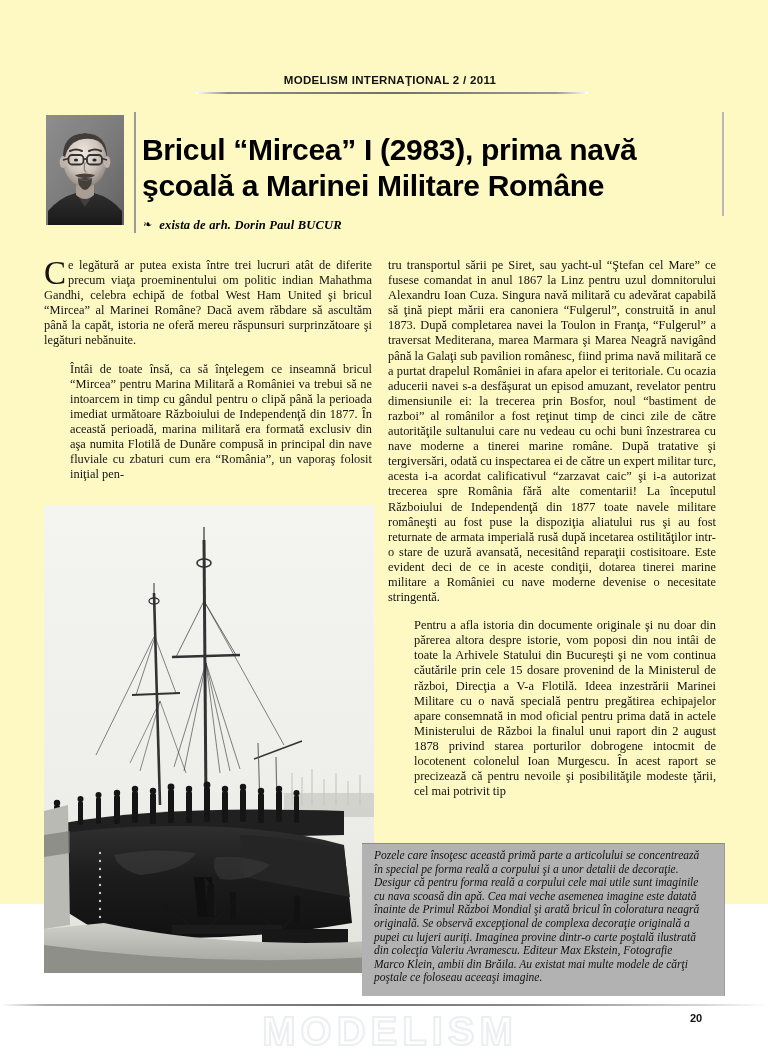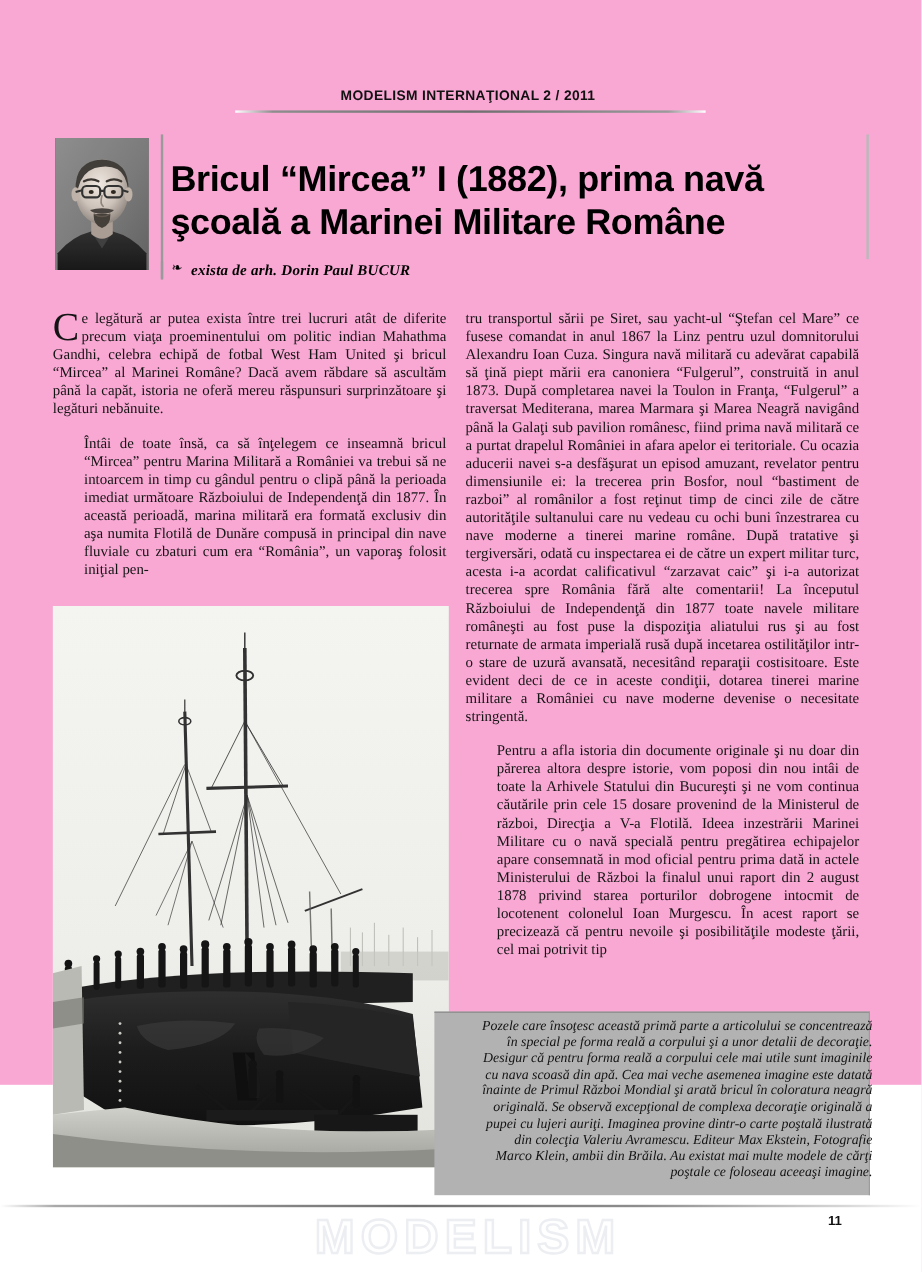--- a/index.html
+++ b/index.html
@@ -14,21 +14,21 @@
     overflow: hidden;
     font-family: "Liberation Serif", serif;
     color: #000;
   }
 
   
   #page {
     position: absolute;
     left: 0; top: 0;
     width: 768px; height: 904px;
-    background: #f9a8d4;
+    background: #fef9c3;
   }
 
   
   #running-head {
     position: absolute;
     left: 240px;
     top: 74px;
     width: 300px;
     text-align: center;
     font-family: "Liberation Sans", sans-serif;
@@ -165,28 +165,28 @@
     left: 362px;
     top: 843px;
     width: 362px;
     height: 152px;
     background: #b2b2b2;
     border-top: 1px solid #8a8a8a;
     border-right: 1px solid #9c9c9c;
   }
   #caption-text {
     position: absolute;
-    left: 35px;
+    left: 12px;
     top: 5px;
     width: 330px;
     font-family: "Liberation Serif", serif;
     font-style: italic;
     font-size: 11.5px;
     line-height: 13.6px;
-    text-align: right;
+    text-align: left;
     color: #121212;
   }
 
   
   #footer-rule {
     position: absolute;
     left: 0px;
     top: 1004px;
     width: 768px;
     height: 2px;
@@ -281,21 +281,21 @@
       <path d="M32 64 Q39 62 46 64 Q46 73 39 75 Q32 73 32 64 Z" fill="#3e3933"></path>
 
       <path d="M32.5 63.5 Q39 67.5 45.5 63.5" stroke="#5c5148" stroke-width="1.2" fill="none" stroke-linecap="round"></path>
 
       <rect x="0" y="0" width="78" height="110" fill="#ffffff" opacity="0.03"></rect>
     </svg>
   </div>
 
   <div id="title-rule-left"></div>
   <div id="title-rule-right"></div>
-  <h1 id="headline">Bricul “Mircea” I (1882), prima navă şcoală a Marinei Militare Române</h1>
+  <h1 id="headline">Bricul “Mircea” I (2983), prima navă şcoală a Marinei Militare Române</h1>
 
   <div id="byline-row">
     <span id="byline-rule"></span>
     <span id="byline-mark">❧</span>
     <span id="byline-text">exista de arh. Dorin Paul BUCUR</span>
   </div>
 
   <div id="col-left" class="column">
     <p class="para dropcap-para"><span class="dropcap">C</span><span>e legătură ar putea exista între trei lucruri atât de diferite precum viaţa proeminentului om politic indian Mahathma Gandhi, celebra echipă de fotbal West Ham United şi bricul “Mircea” al Marinei Române? Dacă avem răbdare să ascultăm până la capăt, istoria ne oferă mereu răspunsuri surprinzătoare şi legături nebănuite.</span></p>
     <p class="para"><span>Întâi de toate însă, ca să înţelegem ce inseamnă bricul “Mircea” pentru Marina Militară a României va trebui să ne intoarcem in timp cu gândul pentru o clipă până la perioada imediat următoare Războiului de Independenţă din 1877. În această perioadă, marina militară era formată exclusiv din aşa numita Flotilă de Dunăre compusă in principal din nave fluviale cu zbaturi cum era “România”, un vaporaş folosit iniţial pen-</span></p>
@@ -457,15 +457,15 @@
       <rect x="0" y="0" width="330" height="468" fill="#ffffff" opacity="0.025"></rect>
     </svg>
   </div>
 
   <div id="caption-box">
     <div id="caption-text">Pozele care însoţesc această primă parte a articolului se concentrează în special pe forma reală a corpului şi a unor detalii de decoraţie. Desigur că pentru forma reală a corpului  cele mai utile sunt imaginile cu nava scoasă din apă. Cea mai veche asemenea imagine este datată înainte de Primul Război Mondial şi arată bricul în coloratura neagră originală. Se observă excepţional de complexa decoraţie originală a pupei cu lujeri auriţi. Imaginea provine dintr-o carte poştală ilustrată din colecţia Valeriu Avramescu. Editeur Max Ekstein, Fotografie Marco Klein, ambii din Brăila. Au existat mai multe modele de cărţi poştale ce foloseau aceeaşi imagine.</div>
   </div>
 
   <div id="footer-rule"></div>
   <div id="watermark">MODELISM</div>
-  <div id="page-number">11</div>
+  <div id="page-number">20</div>
 
 </div>
 
 </body></html>

